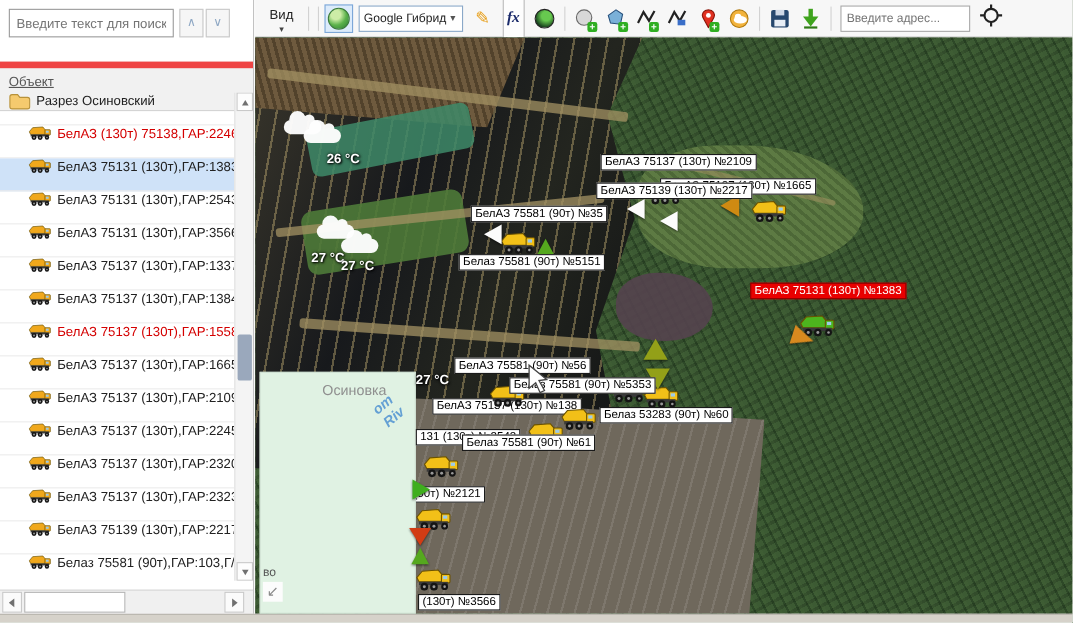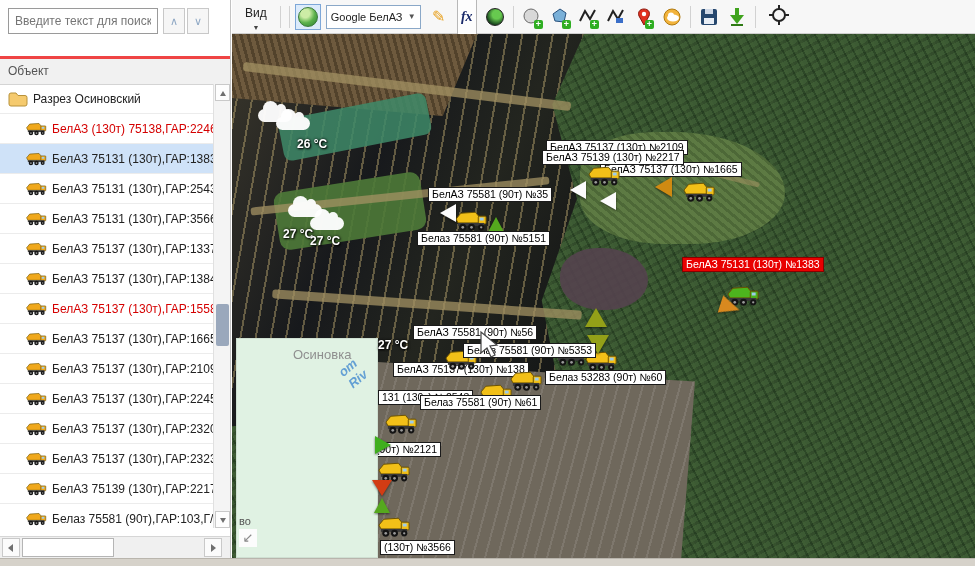--- a/index.html
+++ b/index.html
@@ -11,26 +11,26 @@
     background:#fff; border-right:1px solid #c2c2c2; }
   .search-area { position:absolute; left:0; top:0; right:0; height:56px; background:#fff; }
   .search-input { position:absolute; left:8px; top:8px; width:150px; height:26px;
     border:1px solid #9a9a9a; font-size:12px; padding:0 6px; color:#333;
     font-family:"Liberation Sans",sans-serif; }
   .search-btn { position:absolute; top:8px; width:22px; height:26px; background:#f6f6f6;
     border:1px solid #c8c8c8; color:#8fa8c4; font-size:11px; text-align:center;
     line-height:24px; cursor:default; }
   .search-btn.up { left:163px; }
   .search-btn.down { left:187px; }
-  .panel-header { position:absolute; left:0; top:56px; right:0; height:29px;
-    background:#f1f1f1; border-top:3px solid #ef4444; border-bottom:1px solid #d4d4d4;
-    font-size:12px; color:#555; line-height:25px; padding-left:8px; }
+  .panel-header { position:absolute; left:0; top:56px; right:0; height:45px;
+    background:#f1f1f1; border-top:6px solid #ef4444; border-bottom:1px solid #d4d4d4;
+    font-size:12px; color:#555; line-height:25px; padding-left:8px;text-decoration:underline; }
   .list-wrap { position:absolute; left:0; top:84px; right:0; bottom:30px; overflow:hidden; }
   .object-list { position:absolute; left:0; top:0; right:17px; bottom:0; overflow:hidden; }
-  .tree-row { height:30px; display:flex; align-items:center; border-bottom:1px solid #ececec;
+  .tree-row { height:30px; display:flex; align-items:flex-start; border-bottom:1px solid #ececec;
     white-space:nowrap; overflow:hidden; font-size:12px; color:#222; cursor:default; }
   .tree-row .t-icon { flex:0 0 auto; margin:0 5px 0 26px; display:inline-flex; }
   .tree-row.folder-row .t-icon { margin-left:8px; }
   .tree-row.alert { color:#d40000; }
   .tree-row.selected { background:#cfe2f8; }
   .tree-row span.lbl { overflow:hidden; white-space:nowrap; }
 
   
   .vscroll { position:absolute; right:0; top:0; width:17px; bottom:0; background:#f4f4f4;
     border-left:1px solid #e0e0e0; }
@@ -435,21 +435,21 @@
   <div class="tb-menu">
     <span>Вид</span>
     <span class="caret">▼</span>
   </div>
   <div class="tb-sep"></div>
   <div class="tb-sep"></div>
   <div class="tb-btn active">
     <div class="globe-ico"></div>
   </div>
   <div class="layer-select">
-    <span class="sel-text">Google БелАЗ</span>
+    <span class="sel-text">Google Гибрид</span>
     <span class="sel-caret">▼</span>
   </div>
   <div class="tb-btn">
     <span class="pencil-ico">✎</span>
   </div>
   <div class="tb-btn">
     <span class="fx-ico">fx</span>
   </div>
   <div class="tb-btn">
     <div class="globe-dark"></div>
@@ -510,20 +510,21 @@
     <div class="floppy"></div>
   </div>
   <div class="tb-btn">
     <div class="export-arrow">
       <div class="stem"></div>
         <div class="head"></div>
         <div class="base"></div>
     </div>
   </div>
   <div class="tb-sep"></div>
+  <input class="addr-input" placeholder="Введите адрес..." style="">
   <div class="tb-btn" style="margin-left:6px;">
     <span>
       <svg width="22" height="22">
           <circle cx="11" cy="11" r="6" fill="none" stroke="#222" stroke-width="2"></circle>
       <path d="M11 1 L11 5 M11 17 L11 21 M1 11 L5 11 M17 11 L21 11" stroke="#222" stroke-width="2"></path>
         </svg></span>
   </div>
 </div>
 
 <div class="map">
@@ -548,21 +549,21 @@
 <div class="cloud" style="left: 26px; top: 75px;"></div>
     <div class="cloud" style="left: 44px; top: 83px;"></div>
     <div class="cloud" style="left: 56px; top: 170px;"></div>
     <div class="cloud" style="left: 78px; top: 183px;"></div>
     <div class="temp" style="left: 21px; top: 103px; margin-left: 44px;">26 °C</div>
     <div class="temp" style="left: 51px; top: 193px;">27 °C</div>
     <div class="temp" style="left: 78px; top: 200px;">27 °C</div>
     <div class="temp" style="left: 146px; top: 304px;">27 °C</div>
     <div class="map-label" style="left: 368px; top: 128px; z-index: 2;">БелАЗ 75137 (130т) №1665</div>
     <div class="map-label" style="left: 314px; top: 106px; z-index: 3;">БелАЗ 75137 (130т) №2109</div>
-    <div class="map-label" style="left: 310px; top: 116px; z-index: 4;">БелАЗ 75139 (130т) №2217</div>
+    <div class="map-label" style="left: 310px; top: 132px; z-index: 4;">БелАЗ 75139 (130т) №2217</div>
     <div class="map-label" style="left: 196px; top: 153px; z-index: 3;">БелАЗ 75581 (90т) №35</div>
     <div class="map-label" style="left: 185px; top: 197px; z-index: 3;">Белаз 75581 (90т) №5151</div>
     <div class="map-label selected" style="left: 450px; top: 223px; z-index: 3;">БелАЗ 75131 (130т) №1383</div>
     <div class="map-label" style="left: 181px; top: 291px; z-index: 3;">БелАЗ 75581 (90т) №56</div>
     <div class="map-label" style="left: 231px; top: 309px; z-index: 3;">Белаз 75581 (90т) №5353</div>
     <div class="map-label" style="left: 161px; top: 328px; z-index: 1;">БелАЗ 75137 (130т) №138</div>
     <div class="map-label" style="left: 313px; top: 336px; z-index: 4;">Белаз 53283 (90т) №60</div>
     <div class="map-label" style="left: 146px; top: 356px; z-index: 3;">131 (130т) №2543</div>
     <div class="map-label" style="left: 188px; top: 361px; z-index: 3;">Белаз 75581 (90т) №61</div>
     <div class="map-label" style="left: 140px; top: 408px; z-index: 1;">(90т) №2121</div>

